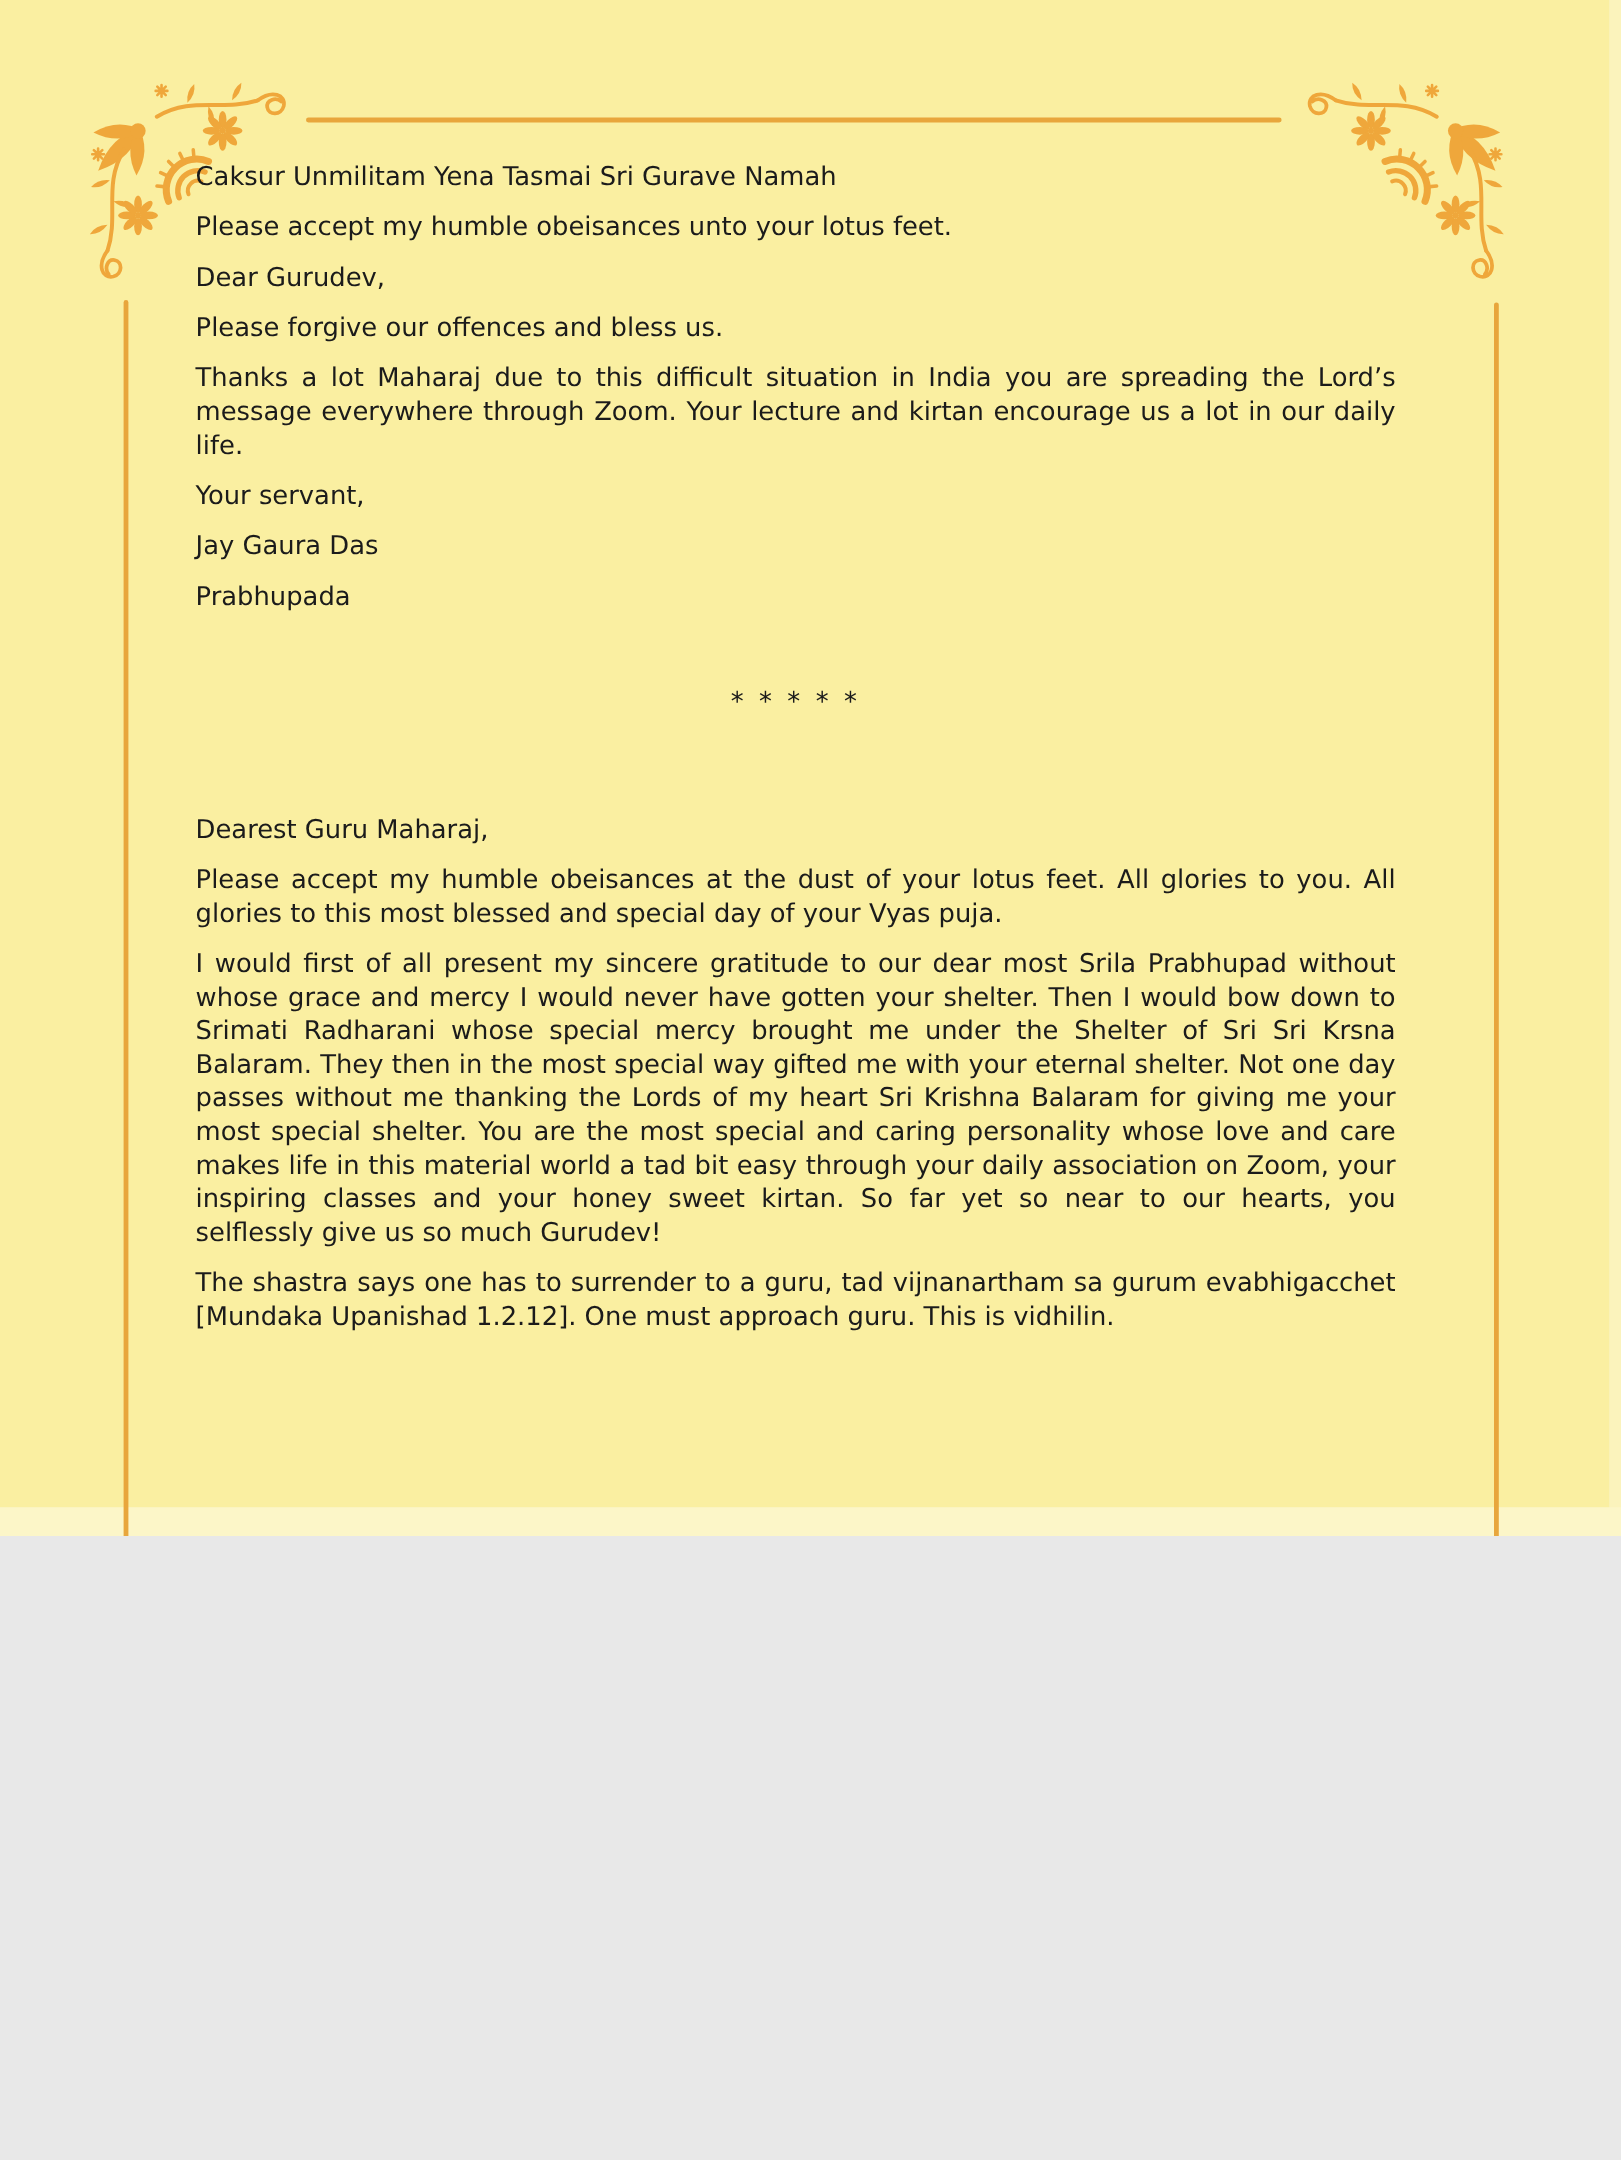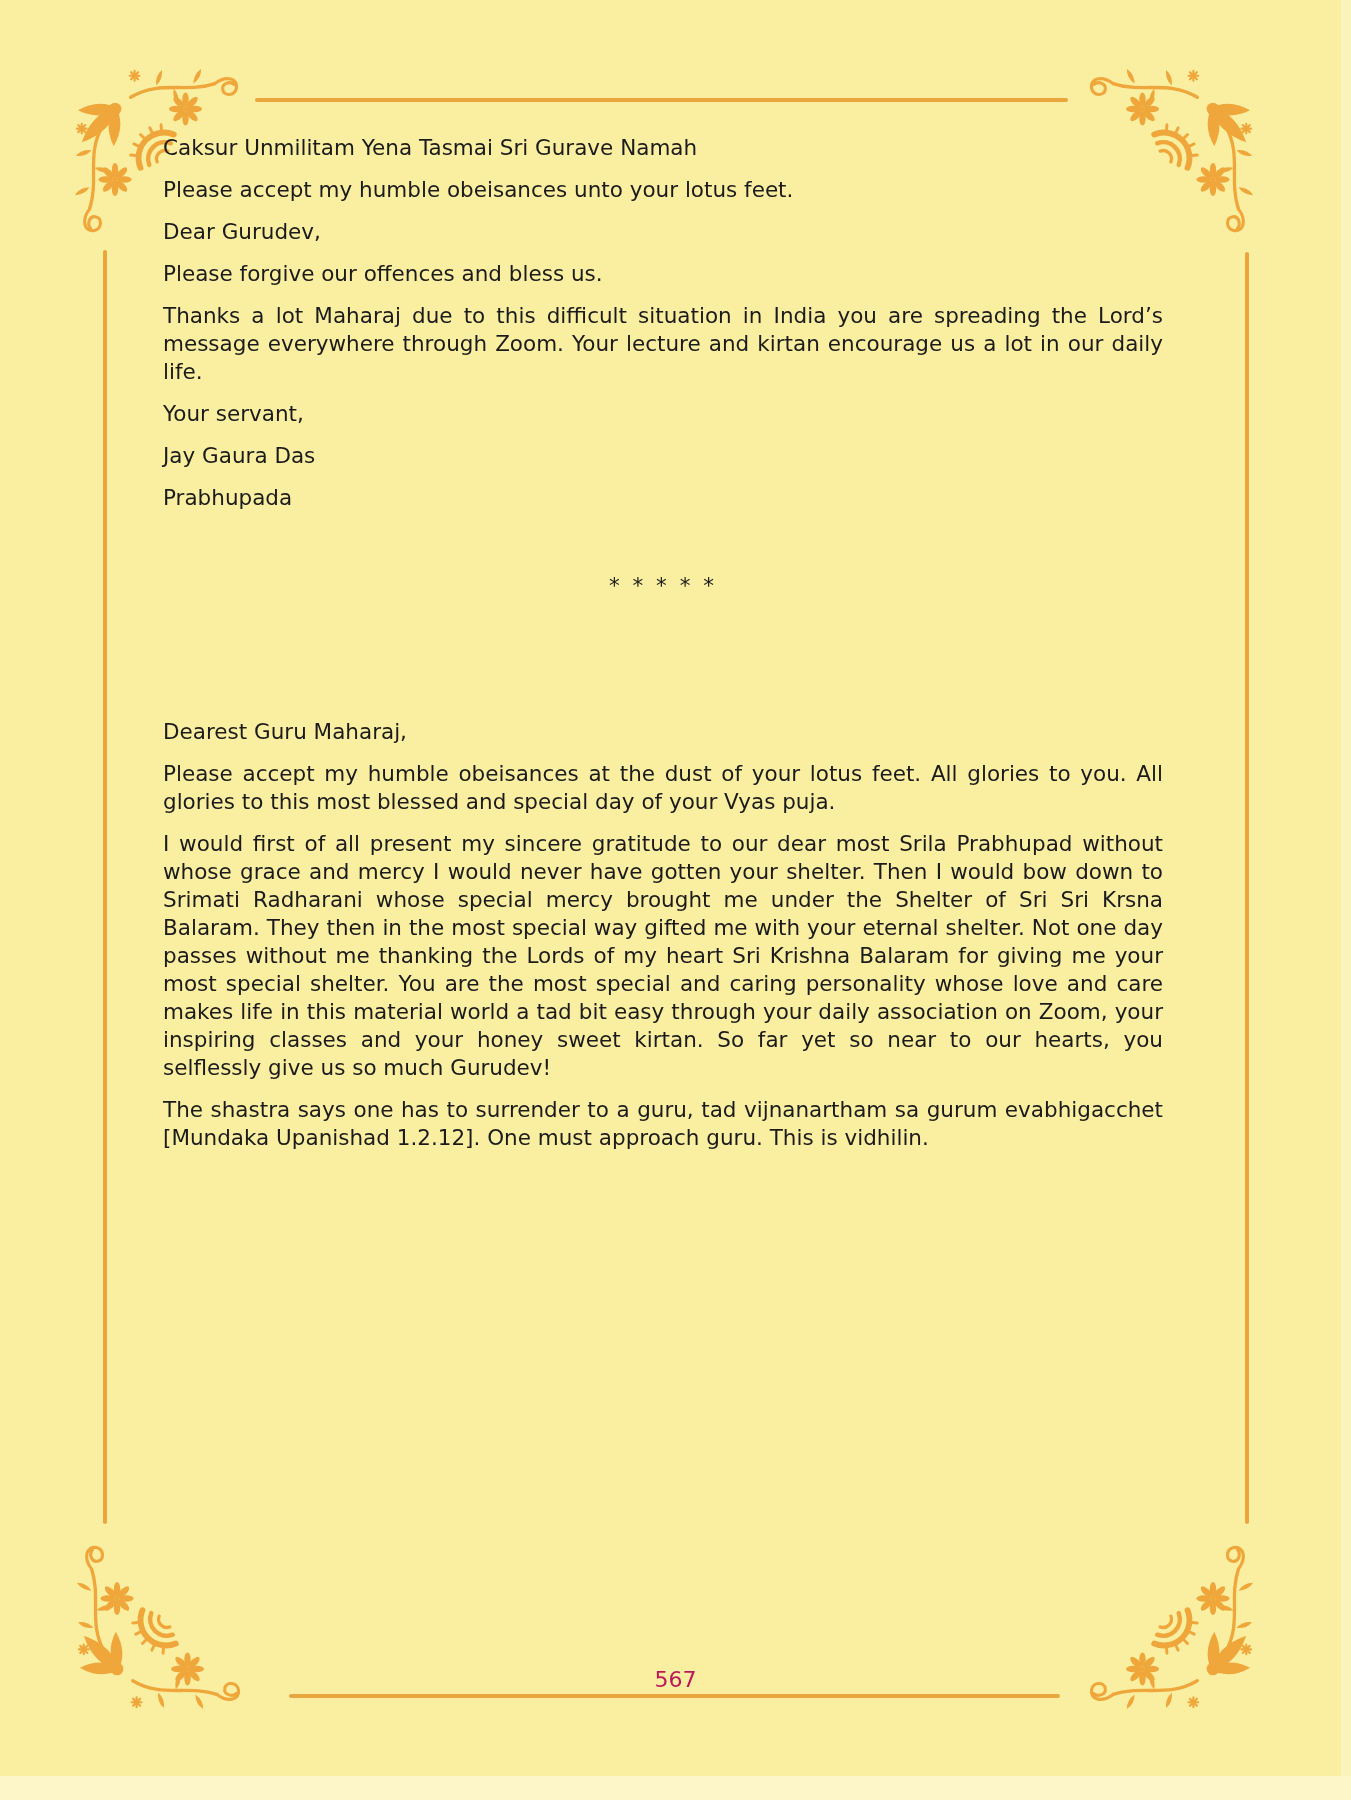--- a/index.html
+++ b/index.html
@@ -1,19 +1,19 @@
 <!DOCTYPE html>
 <html><head>
 <meta charset="utf-8">
 <style>
   html, body { margin: 0; padding: 0; background: #e8e8e8; }
   .page {
     position: relative;
     width: 1351px;
-    height: 1800px;
+    height: 1280px;
     background: #FAEFA1;
     font-family: "DejaVu Sans", "Liberation Sans", sans-serif;
     color: #1B1B1B;
     overflow: hidden;
   }
   
   .edge-right  { position:absolute; right:0; top:0; width:10px; height:100%; background:#FBF3BC; }
   .edge-bottom { position:absolute; left:0; bottom:0; width:100%; height:24px; background:#FCF6C8; }
 
   
@@ -33,21 +33,21 @@
   
   .content {
     position:absolute;
     left:163px; top:134px;
     width:1000px;
     font-size:21.5px;
     line-height:28px;
   }
   .content p { margin:0 0 14px 0; text-align:justify; }
   p.gap-lg       { }
-  p.letter2-start{ margin-top:118px; }
+  p.letter2-start{ margin-top:78px; }
   p.separator    { margin-top:60px; text-align:center; letter-spacing:3px; }
 
   .page-number {
     position:absolute;
     left:0; top:1667px;
     width:100%;
     text-align:center;
     font-size:22px;
     color:#be185d;
   }

